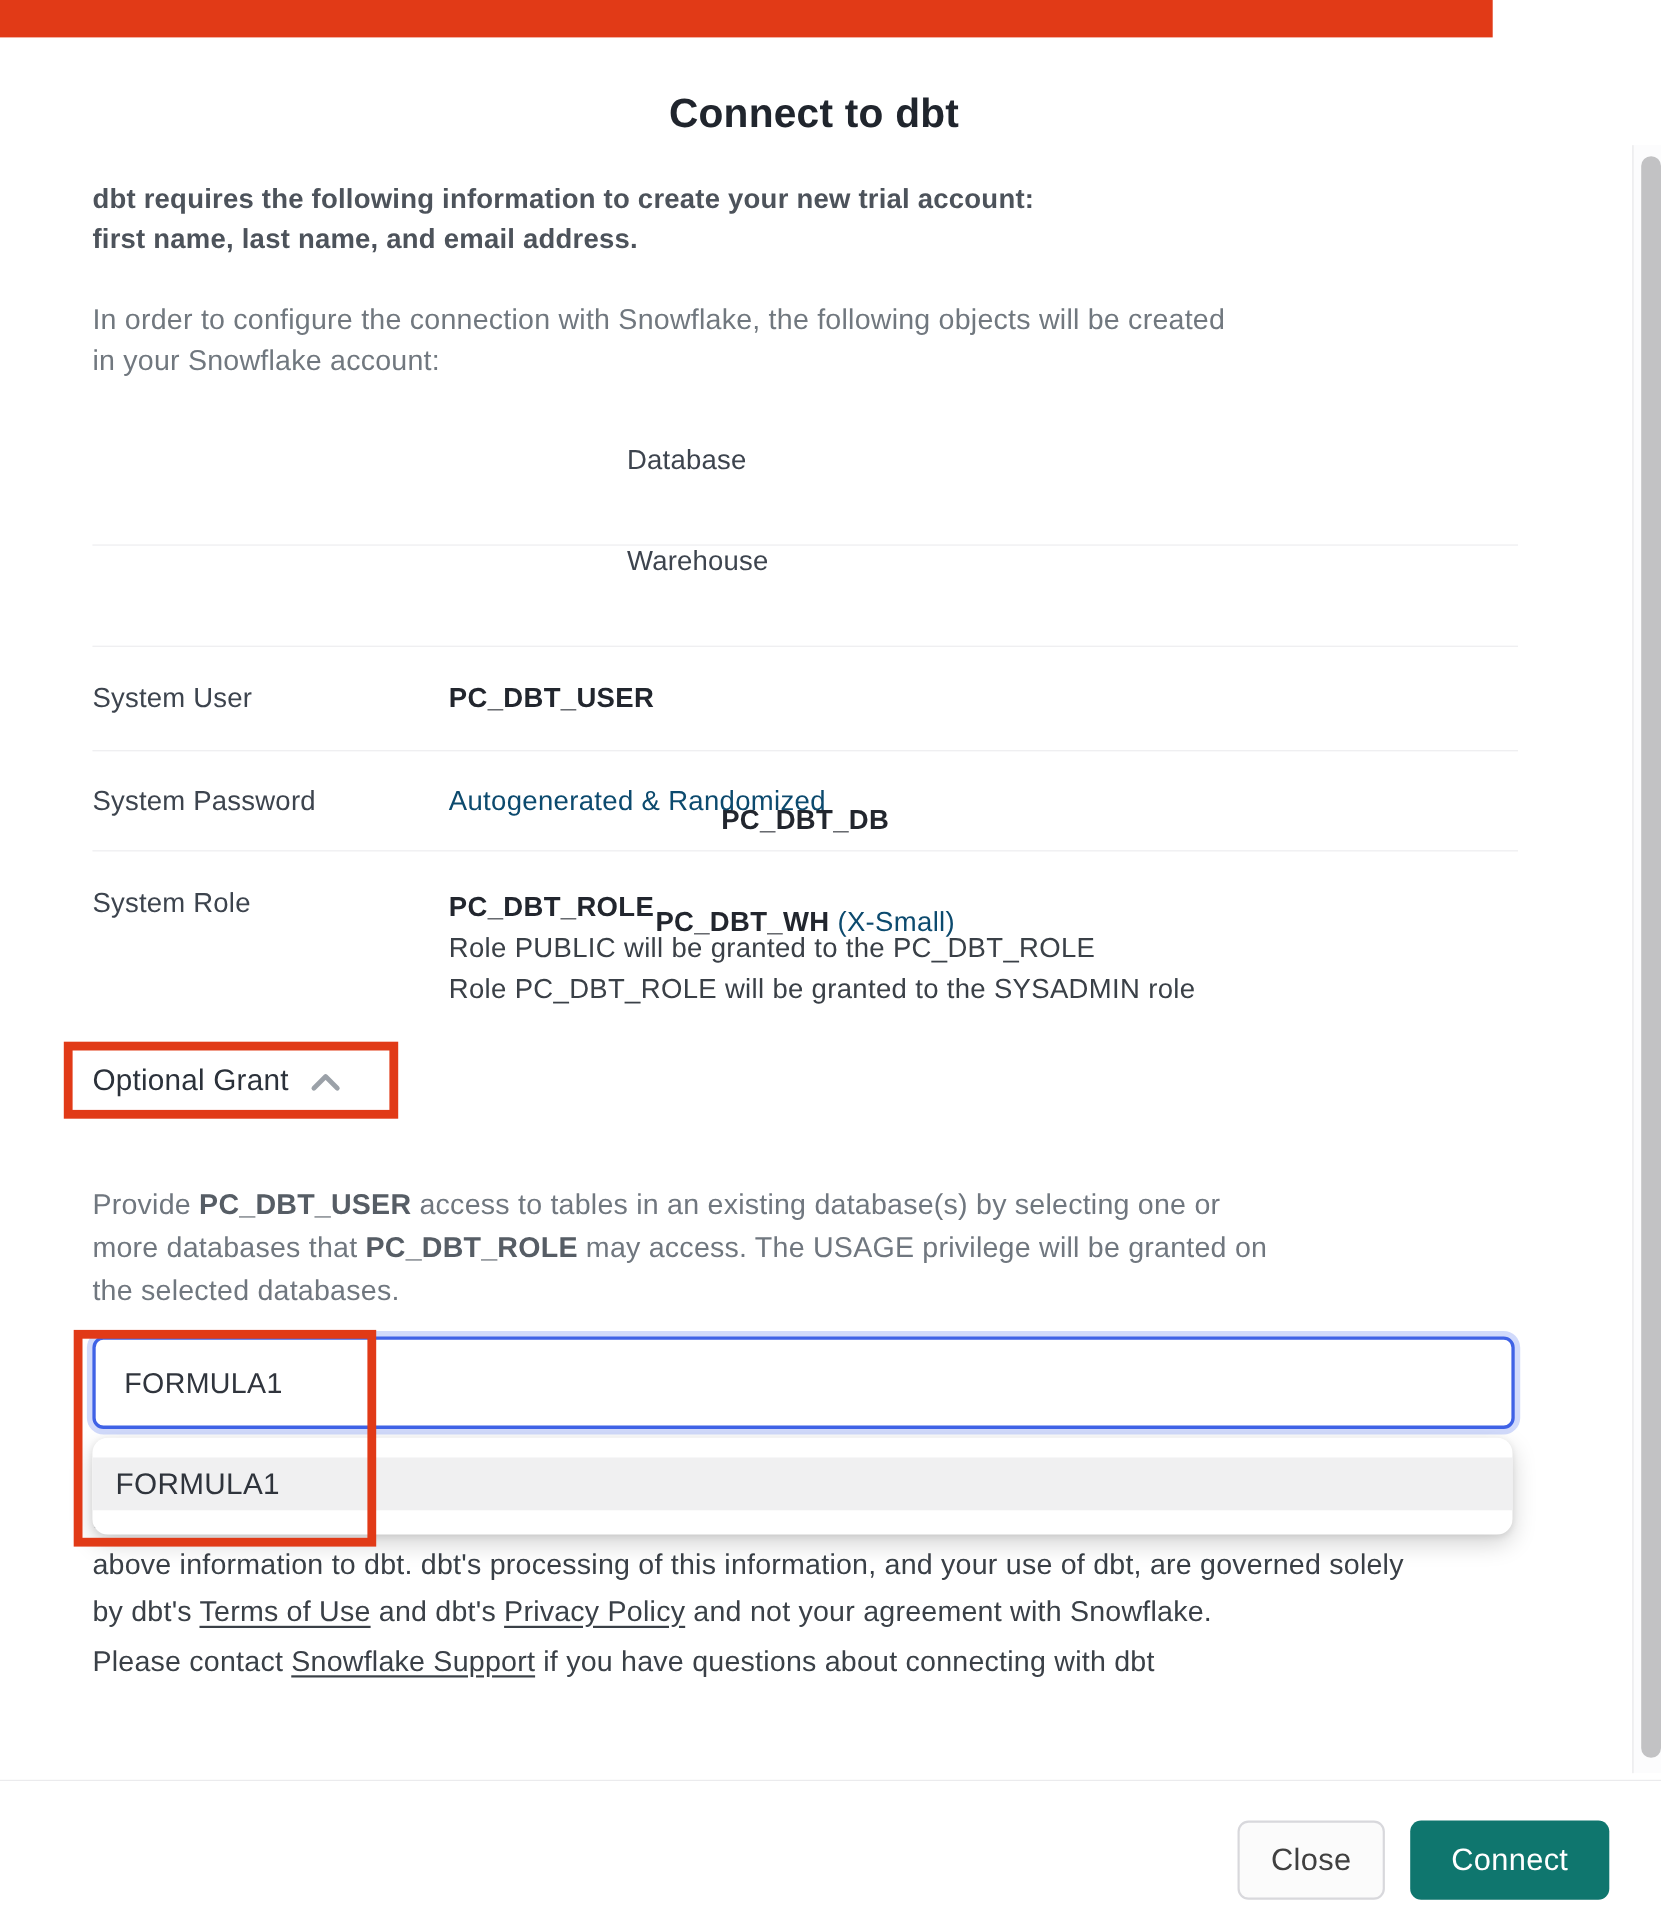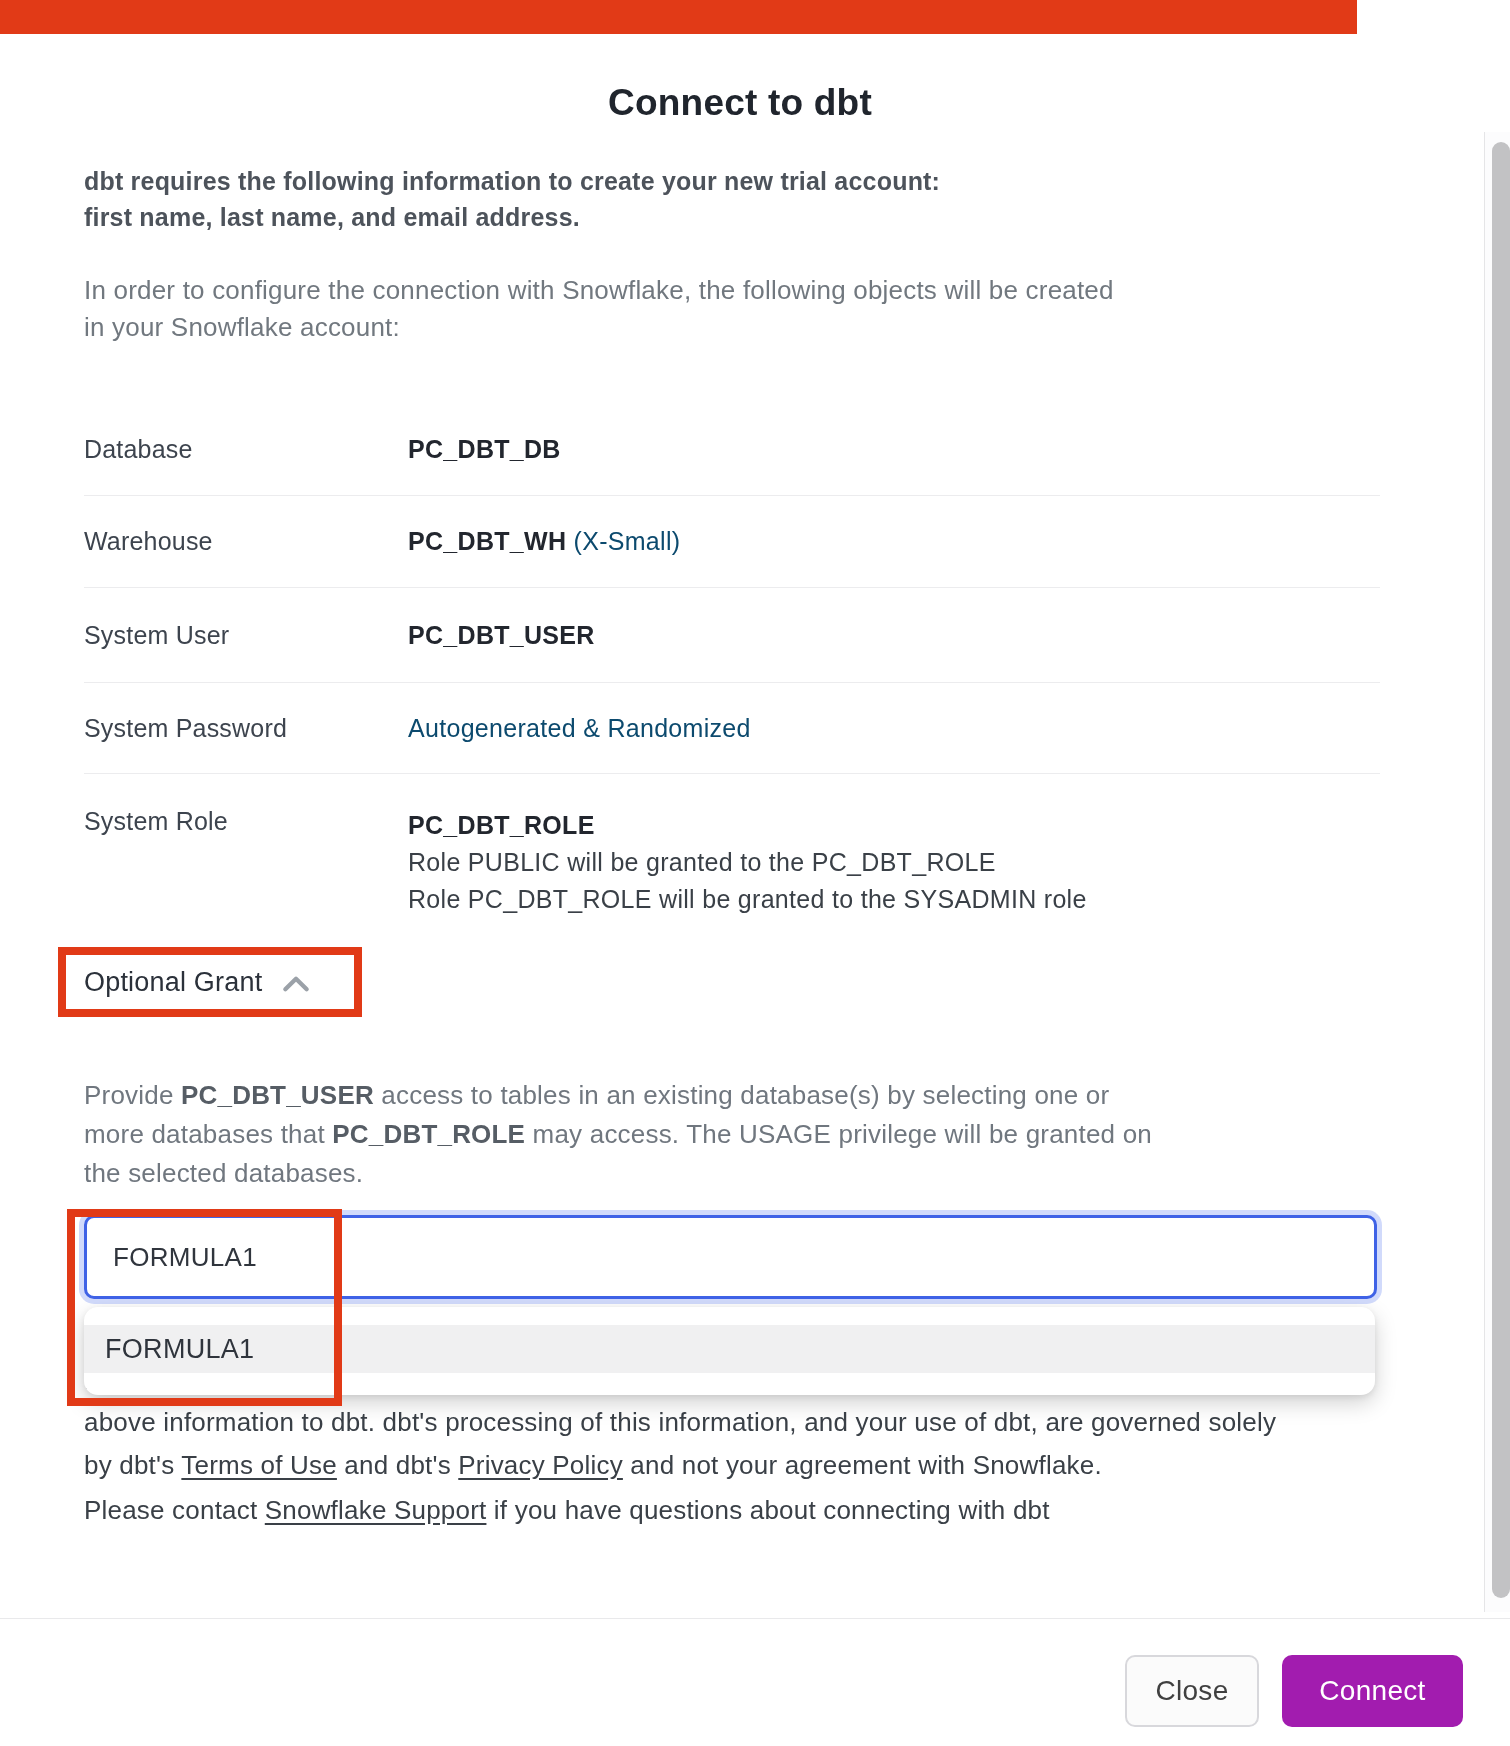--- a/index.html
+++ b/index.html
@@ -19,21 +19,21 @@
 
   
   .title{left:0;top:82px;width:1480px;text-align:center;font-size:37px;font-weight:700;color:#20252d;letter-spacing:.2px;}
   .intro{left:84px;top:163px;width:1300px;font-size:25px;font-weight:700;color:#4d535b;line-height:36px;letter-spacing:.2px;}
   .desc{left:84px;top:272px;width:1310px;font-size:26px;color:#71787f;line-height:37px;letter-spacing:.2px;}
   .line{display:block;}
 
   
   .table{left:84px;top:404px;width:1296px;}
   .trow{display:flex;align-items:center;border-bottom:1px solid #ececee;}
-  .trow.r1,.trow.r2{height:91px;}
+  .trow.r1,.trow.r2{height:91px;flex-direction:column;}
   .trow.r3{height:94px;}
   .trow.r4{height:90px;}
   .trow.r5{border-bottom:none;align-items:flex-start;padding-top:33px;height:110px;}
   .tlabel{width:324px;flex:0 0 324px;font-size:25px;color:#3d444e;letter-spacing:.2px;}
   .tvalue{font-size:25px;color:#22262e;font-weight:700;letter-spacing:.3px;line-height:37px;}
   .tvalue .vr{font-weight:400;color:#0c4a6e;}
   .tvalue .note{display:block;font-weight:400;color:#3a4047;}
 
   
   .og-row{left:84px;top:947px;height:70px;display:flex;align-items:center;gap:18px;z-index:31;justify-content:space-between;}
@@ -61,21 +61,21 @@
   .l2{top:1401px;}
   .l3{top:1444px;}
   .l4{top:1489px;}
   .legal-line a{color:#3a4047;text-decoration:underline;text-underline-offset:4px;cursor:pointer;}
 
   
   .footer-divider{left:0;top:1618px;width:1510px;height:1px;background:#e9e9eb;}
   .btn{box-sizing:border-box;border-radius:10px;display:flex;align-items:center;justify-content:center;
     font-size:28px;letter-spacing:.3px;cursor:pointer;z-index:6;}
   .btn-close{left:1125px;top:1655px;width:134px;height:72px;background:#fbfbfb;border:2px solid #d8d8dc;color:#404040;}
-  .btn-connect{left:1282px;top:1655px;width:181px;height:72px;background:#a21caf;border:none;color:#ffffff;}
+  .btn-connect{left:1282px;top:1655px;width:181px;height:72px;background:#0f766e;border:none;color:#ffffff;}
 
   
   .scroll-track{left:1484px;top:132px;width:26px;height:1480px;border-left:1px solid #e5e5e7;background:#fcfcfd;}
   .scroll-thumb{left:1492px;top:142px;width:18px;height:1456px;border-radius:9px;background:#c2c2c4;z-index:2;}
 </style>
 </head>
 <body>
 
 <div class="abs ann-bar"></div>
 

